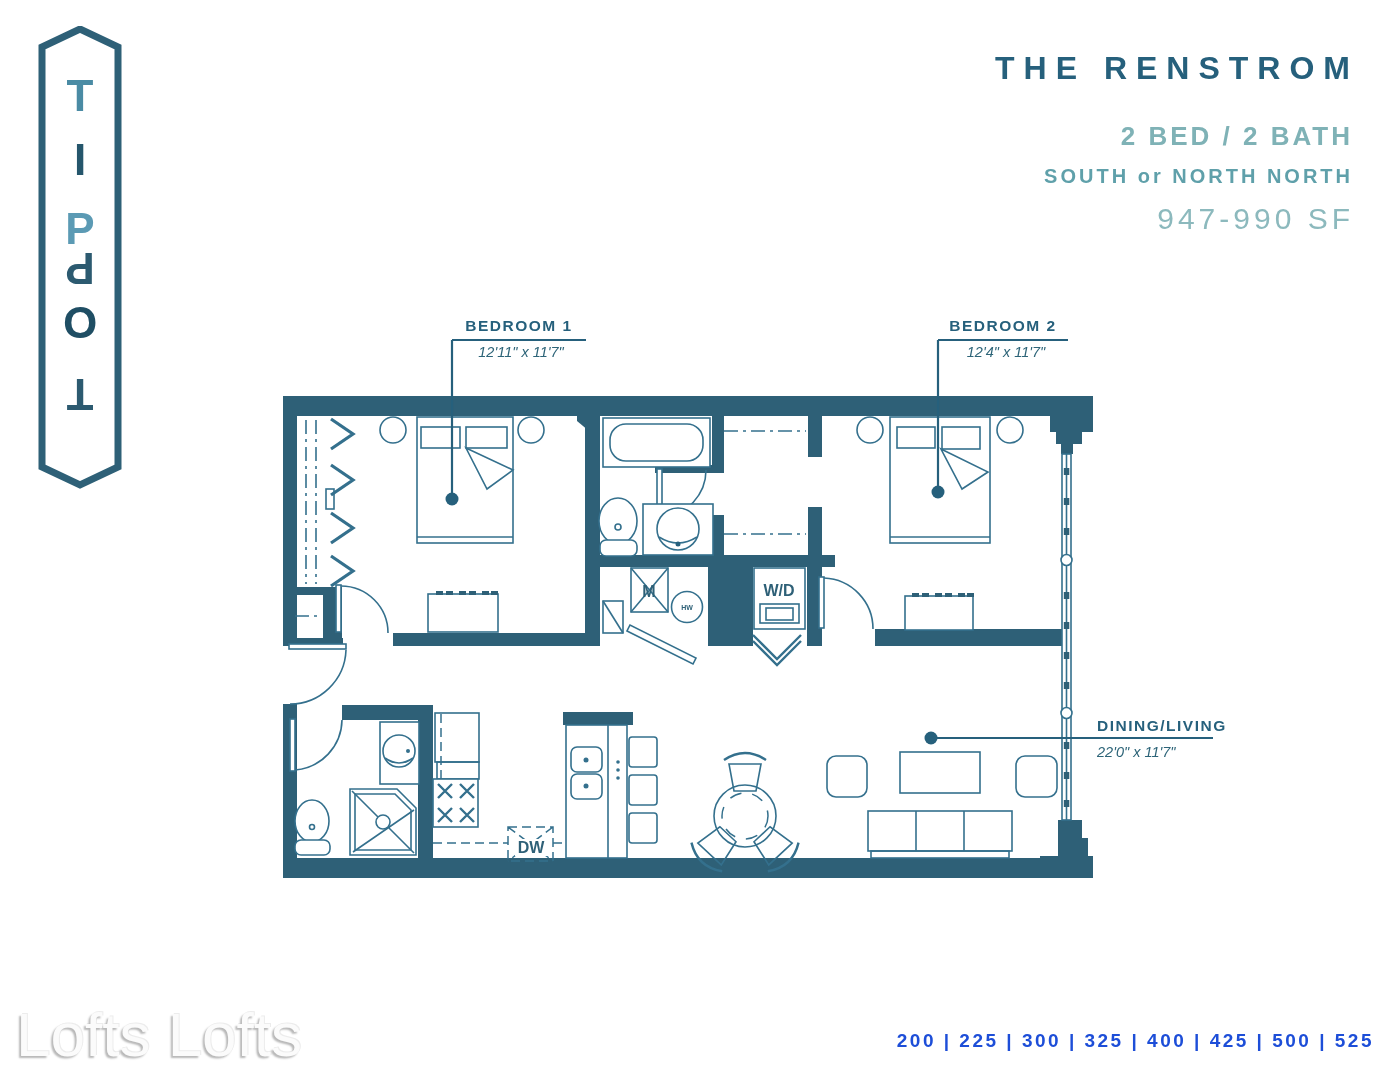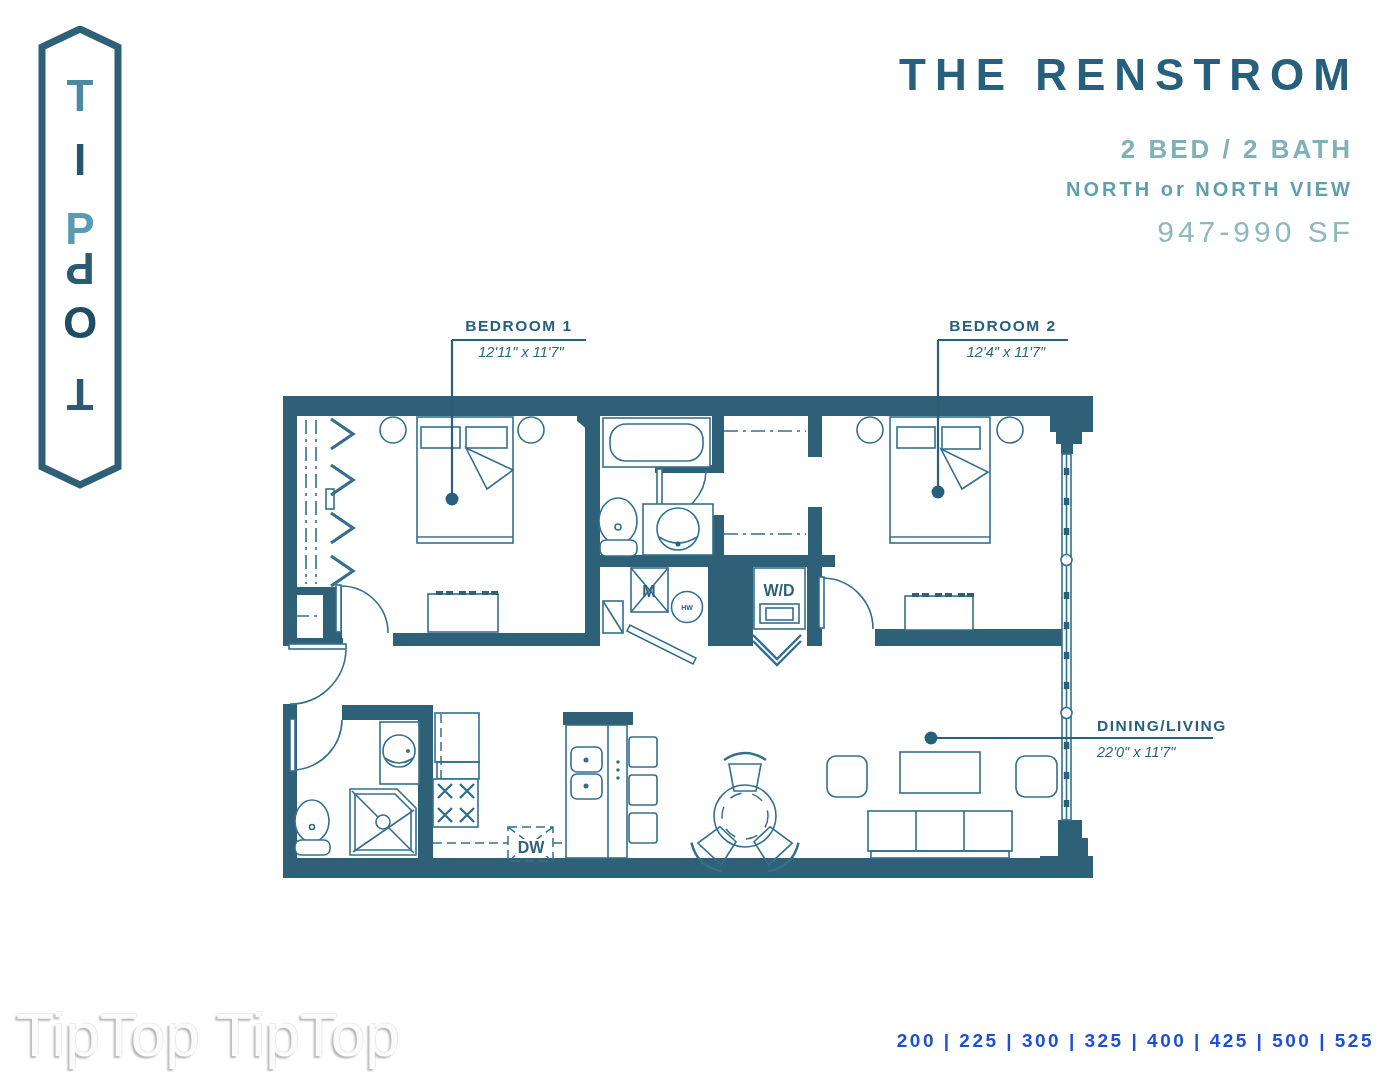--- a/index.html
+++ b/index.html
@@ -2,21 +2,21 @@
 <html><head>
 <meta charset="utf-8">
 <style>
   html,body{margin:0;padding:0;background:#ffffff;}
   .page{position:relative;width:1398px;height:1080px;background:#fff;overflow:hidden;
         font-family:"Liberation Sans",sans-serif;}
   
   .logo{position:absolute;left:36px;top:26px;width:88px;height:464px;}
   
   .titleblock{position:absolute;top:50px;right:48px;text-align:right;}
-  .title{font-size:44px;font-weight:bold;letter-spacing:9px;margin:0 -9px 0 0;color:#26607c;}
+  .title{font-size:32px;font-weight:bold;letter-spacing:9px;margin:0 -9px 0 0;color:#26607c;}
   .bedbath{margin:34px -3px 0 0;font-size:26px;letter-spacing:3px;color:#7fb2b6;font-weight:bold;}
   .view{margin:13px -3px 0 0;font-size:20px;font-weight:bold;letter-spacing:3px;color:#5fa0aa;}
   .sqft{margin:14px -4px 0 0;font-size:30px;letter-spacing:4px;color:#8cb9bd;}
   
   .watermark{position:absolute;left:16px;bottom:10px;font-size:62px;color:#fbfbfb;
              text-shadow:-2px 2px 2px #b8b8b8,1px -1px 0 #ececec;}
   .units{position:absolute;right:24px;bottom:28px;font-size:19px;font-weight:bold;
          letter-spacing:2.5px;color:#1d4ed8;}
   
   .plan{position:absolute;left:250px;top:290px;width:1000px;height:620px;}
@@ -50,21 +50,21 @@
       <text class="lg" x="44" y="218" text-anchor="middle" fill="#5b9ab4">P</text>
       <text class="lg" x="44" y="259" text-anchor="middle" fill="#2c5a70" transform="rotate(180 44 243)">P</text>
       <text class="lg" x="44" y="313" text-anchor="middle" fill="#1f4e64" transform="rotate(180 44 297)">O</text>
       <text class="lg" x="44" y="385" text-anchor="middle" fill="#2c5a70" transform="rotate(180 44 369)">T</text>
     </svg>
   </div>
 
   <div class="titleblock">
     <h1 class="title">THE RENSTROM</h1>
     <div class="bedbath">2 BED / 2 BATH</div>
-    <div class="view">NORTH or NORTH VIEW</div>
+    <div class="view">SOUTH or NORTH NORTH</div>
     <div class="sqft">947-990 SF</div>
   </div>
 
   <svg class="plan" viewBox="250 290 1000 620">
 
     <g>
       <rect class="w" x="283" y="396" width="810" height="20"></rect>
       <rect class="w" x="283" y="396" width="14" height="250"></rect>
       <rect class="w" x="283" y="704" width="14" height="174"></rect>
       <rect class="w" x="283" y="858" width="760" height="20"></rect>
@@ -338,15 +338,15 @@
       </g>
       <g>
         <path class="lead" d="M936,738 H1213"></path>
         <circle class="dot" cx="931" cy="738" r="6.5"></circle>
         <text class="rl" x="1097" y="731">DINING/LIVING</text>
         <text class="dm" x="1097" y="757">22'0" x 11'7"</text>
       </g>
     </g>
   </svg>
 
-  <div class="watermark">TipTop TipTop</div>
+  <div class="watermark">Lofts Lofts</div>
   <div class="units">200 | 225 | 300 | 325 | 400 | 425 | 500 | 525</div>
 </div>
 
 </body></html>

